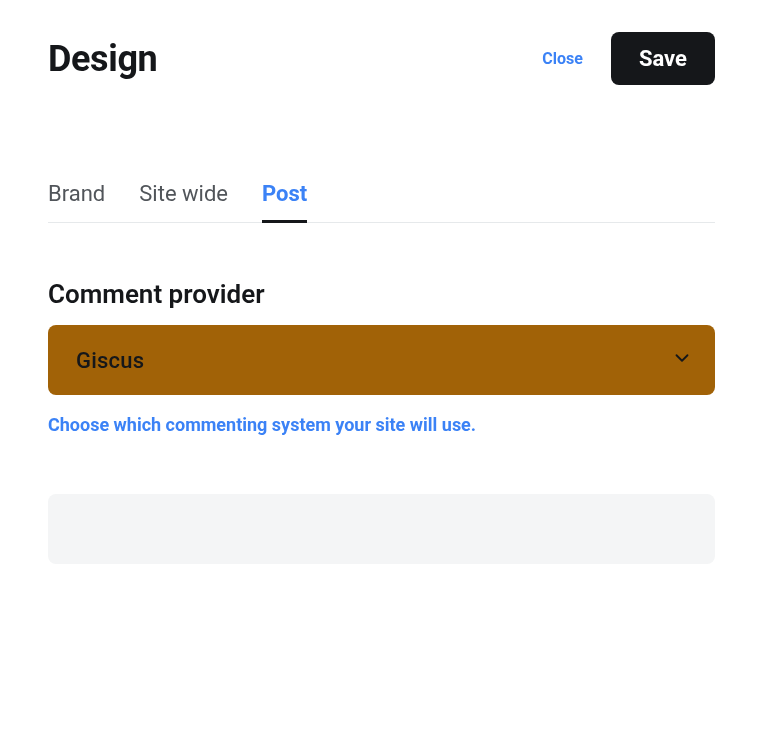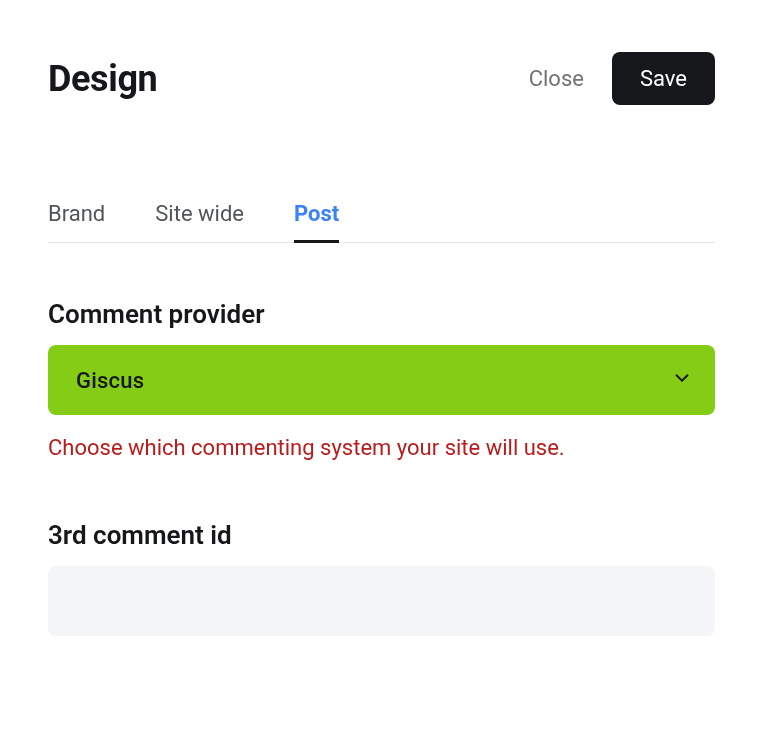--- a/index.html
+++ b/index.html
@@ -1,39 +1,39 @@
 <!DOCTYPE html>
 <html><head>
 <meta charset="utf-8">
 <style>
   * { box-sizing: border-box; margin: 0; padding: 0; }
   html, body { width: 763px; height: 737px; background: #fff; font-family: -apple-system, BlinkMacSystemFont, "Segoe UI", Roboto, "Helvetica Neue", Arial, sans-serif; color: #15171a; }
-  .page { padding: 32px 48px 0 48px; margin-top: 20px; }
+  .page { padding: 32px 48px 0 48px; }
 
   .header { display: flex; align-items: center; justify-content: space-between; margin-bottom: 96px; }
   .title { font-size: 36px; font-weight: 700; letter-spacing: -0.01em; color: #15171a; }
   .header-actions { display: flex; align-items: center; gap: 28px; }
-  .close-btn { background: none; border: none; font-size: 22px; font-weight: 400; color: #737373; cursor: pointer; font-family: inherit; }
-  .save-btn { background: #15171a; color: #fff; border: none; font-size: 22px; font-weight: 400; padding: 14px 28px; border-radius: 8px; cursor: pointer; font-family: inherit; }
+  .close-btn { background: none; border: none; font-size: 16px; font-weight: 700; color: #3b82f6; cursor: pointer; font-family: inherit; }
+  .save-btn { background: #15171a; color: #fff; border: none; font-size: 22px; font-weight: 700; padding: 14px 28px; border-radius: 8px; cursor: pointer; font-family: inherit; }
 
-  .tabs { display: flex; gap: 50px; border-bottom: 1px solid #e6e9eb; margin-bottom: 56px; }
+  .tabs { display: flex; gap: 34px; border-bottom: 1px solid #e6e9eb; margin-bottom: 56px; }
   .tab { background: none; border: none; font-size: 22px; font-weight: 400; color: #51555a; padding: 0 0 16px 0; cursor: pointer; font-family: inherit; position: relative; }
   .tab.active { font-weight: 700; color: #3b82f6; }
   .tab.active::after { content: ""; position: absolute; left: 0; right: 0; bottom: -1px; height: 3px; background: #15171a; }
 
   .field { margin-bottom: 56px; }
   .field-label { font-size: 26px; font-weight: 600; color: #15171a; margin-bottom: 16px; display: block; }
 
   .select-wrap { position: relative; width: 100%; }
-  .select { width: 100%; height: 70px; background: #84cc16; border: none; border-radius: 8px; padding: 0 56px 0 28px; font-size: 22px; font-weight: 500; color: #15171a; appearance: none; -webkit-appearance: none; cursor: pointer; font-family: inherit; letter-spacing: 0.01em; }
+  .select { width: 100%; height: 70px; background: #a16207; border: none; border-radius: 8px; padding: 0 56px 0 28px; font-size: 22px; font-weight: 500; color: #15171a; appearance: none; -webkit-appearance: none; cursor: pointer; font-family: inherit; letter-spacing: 0.01em; }
   .chevron { position: absolute; right: 22px; top: 50%; transform: translateY(-50%); pointer-events: none; }
 
   .text-input { width: 100%; height: 70px; background: #f4f5f6; border: none; border-radius: 8px; padding: 0 28px; font-size: 22px; color: #15171a; font-family: inherit; }
 
-  .help { font-size: 22px; font-weight: 400; color: #b91c1c; margin-top: 16px; line-height: 1.5; }
+  .help { font-size: 18px; font-weight: 700; color: #3b82f6; margin-top: 16px; line-height: 1.5; }
 </style>
 </head>
 <body>
 
 <div class="page">
 
   <div class="header">
     <h1 class="title">Design</h1>
     <div class="header-actions">
       <button class="close-btn">Close</button>
@@ -56,17 +56,16 @@
       <span class="chevron">
         <svg width="22" height="22" viewBox="0 0 24 24" fill="none" stroke="#15171a" stroke-width="2" stroke-linecap="round" stroke-linejoin="round">
             <polyline points="6 9 12 15 18 9"></polyline>
           </svg>
       </span>
     </div>
     <p class="help">Choose which commenting system your site will use.</p>
   </div>
 
   <div class="field">
-    <label class="field-label">3rd comment id</label>
     <input type="text" class="text-input" value="" style="">
   </div>
 
 </div>
 
 </body></html>

